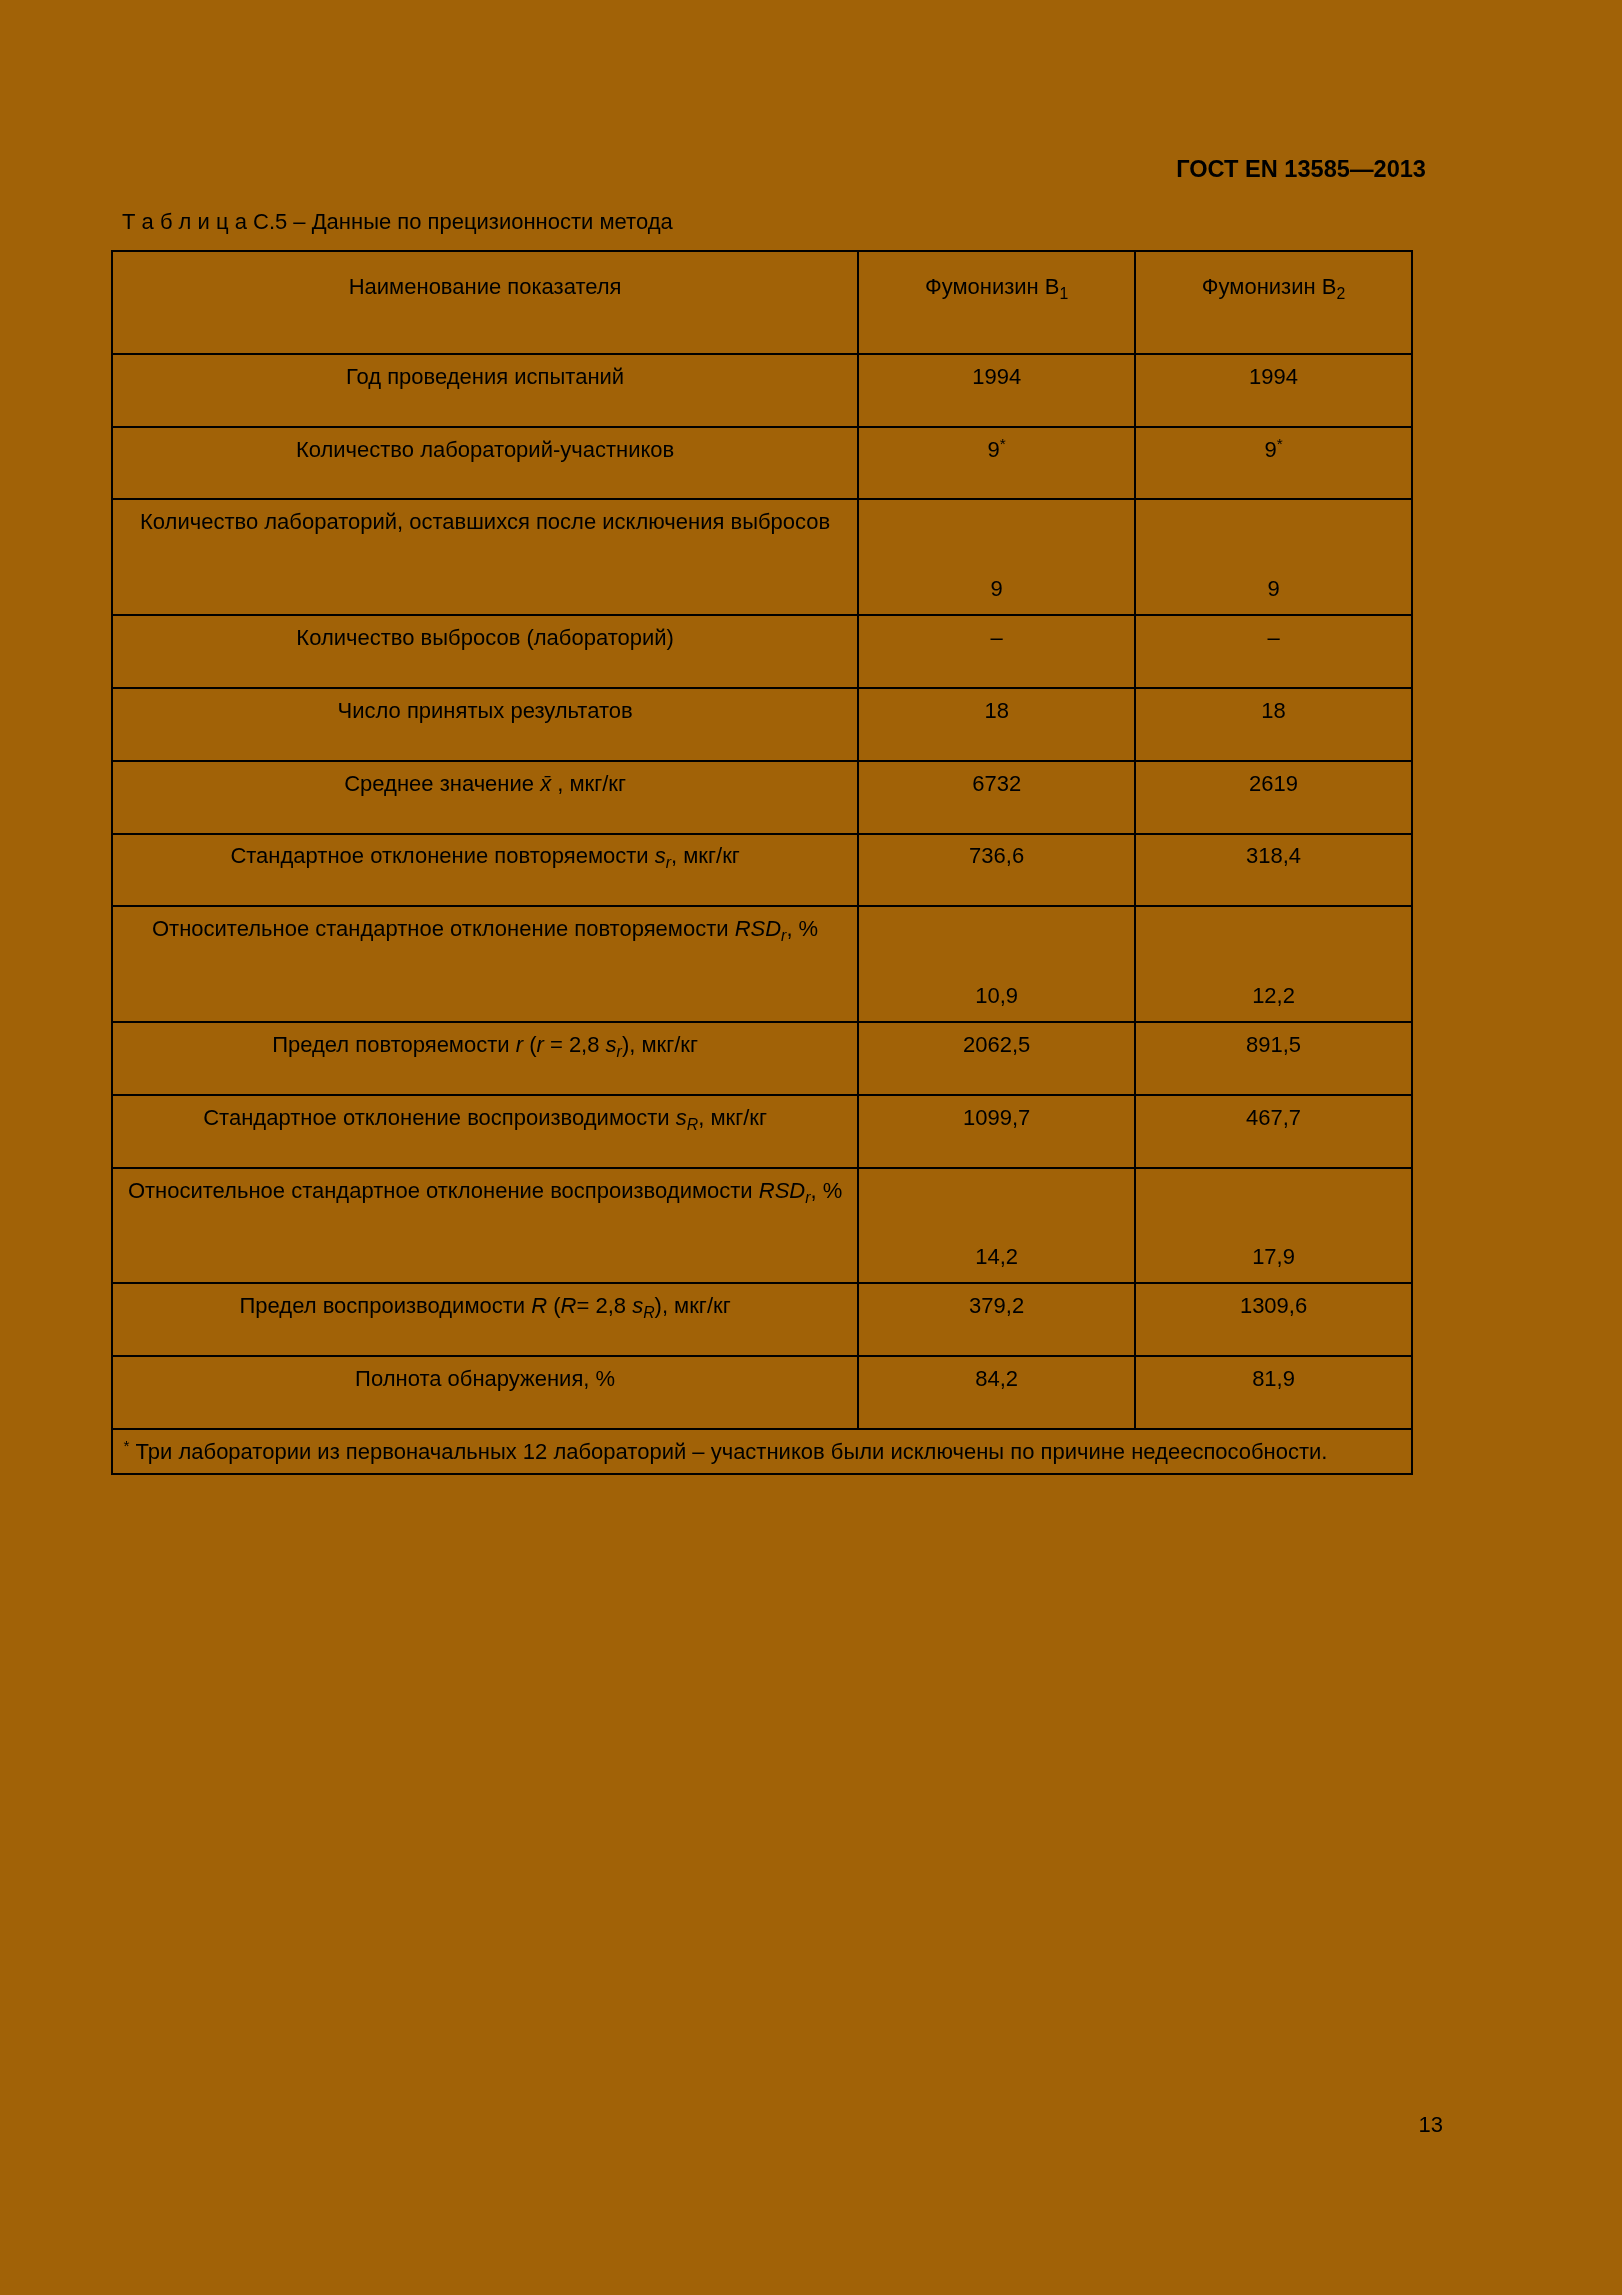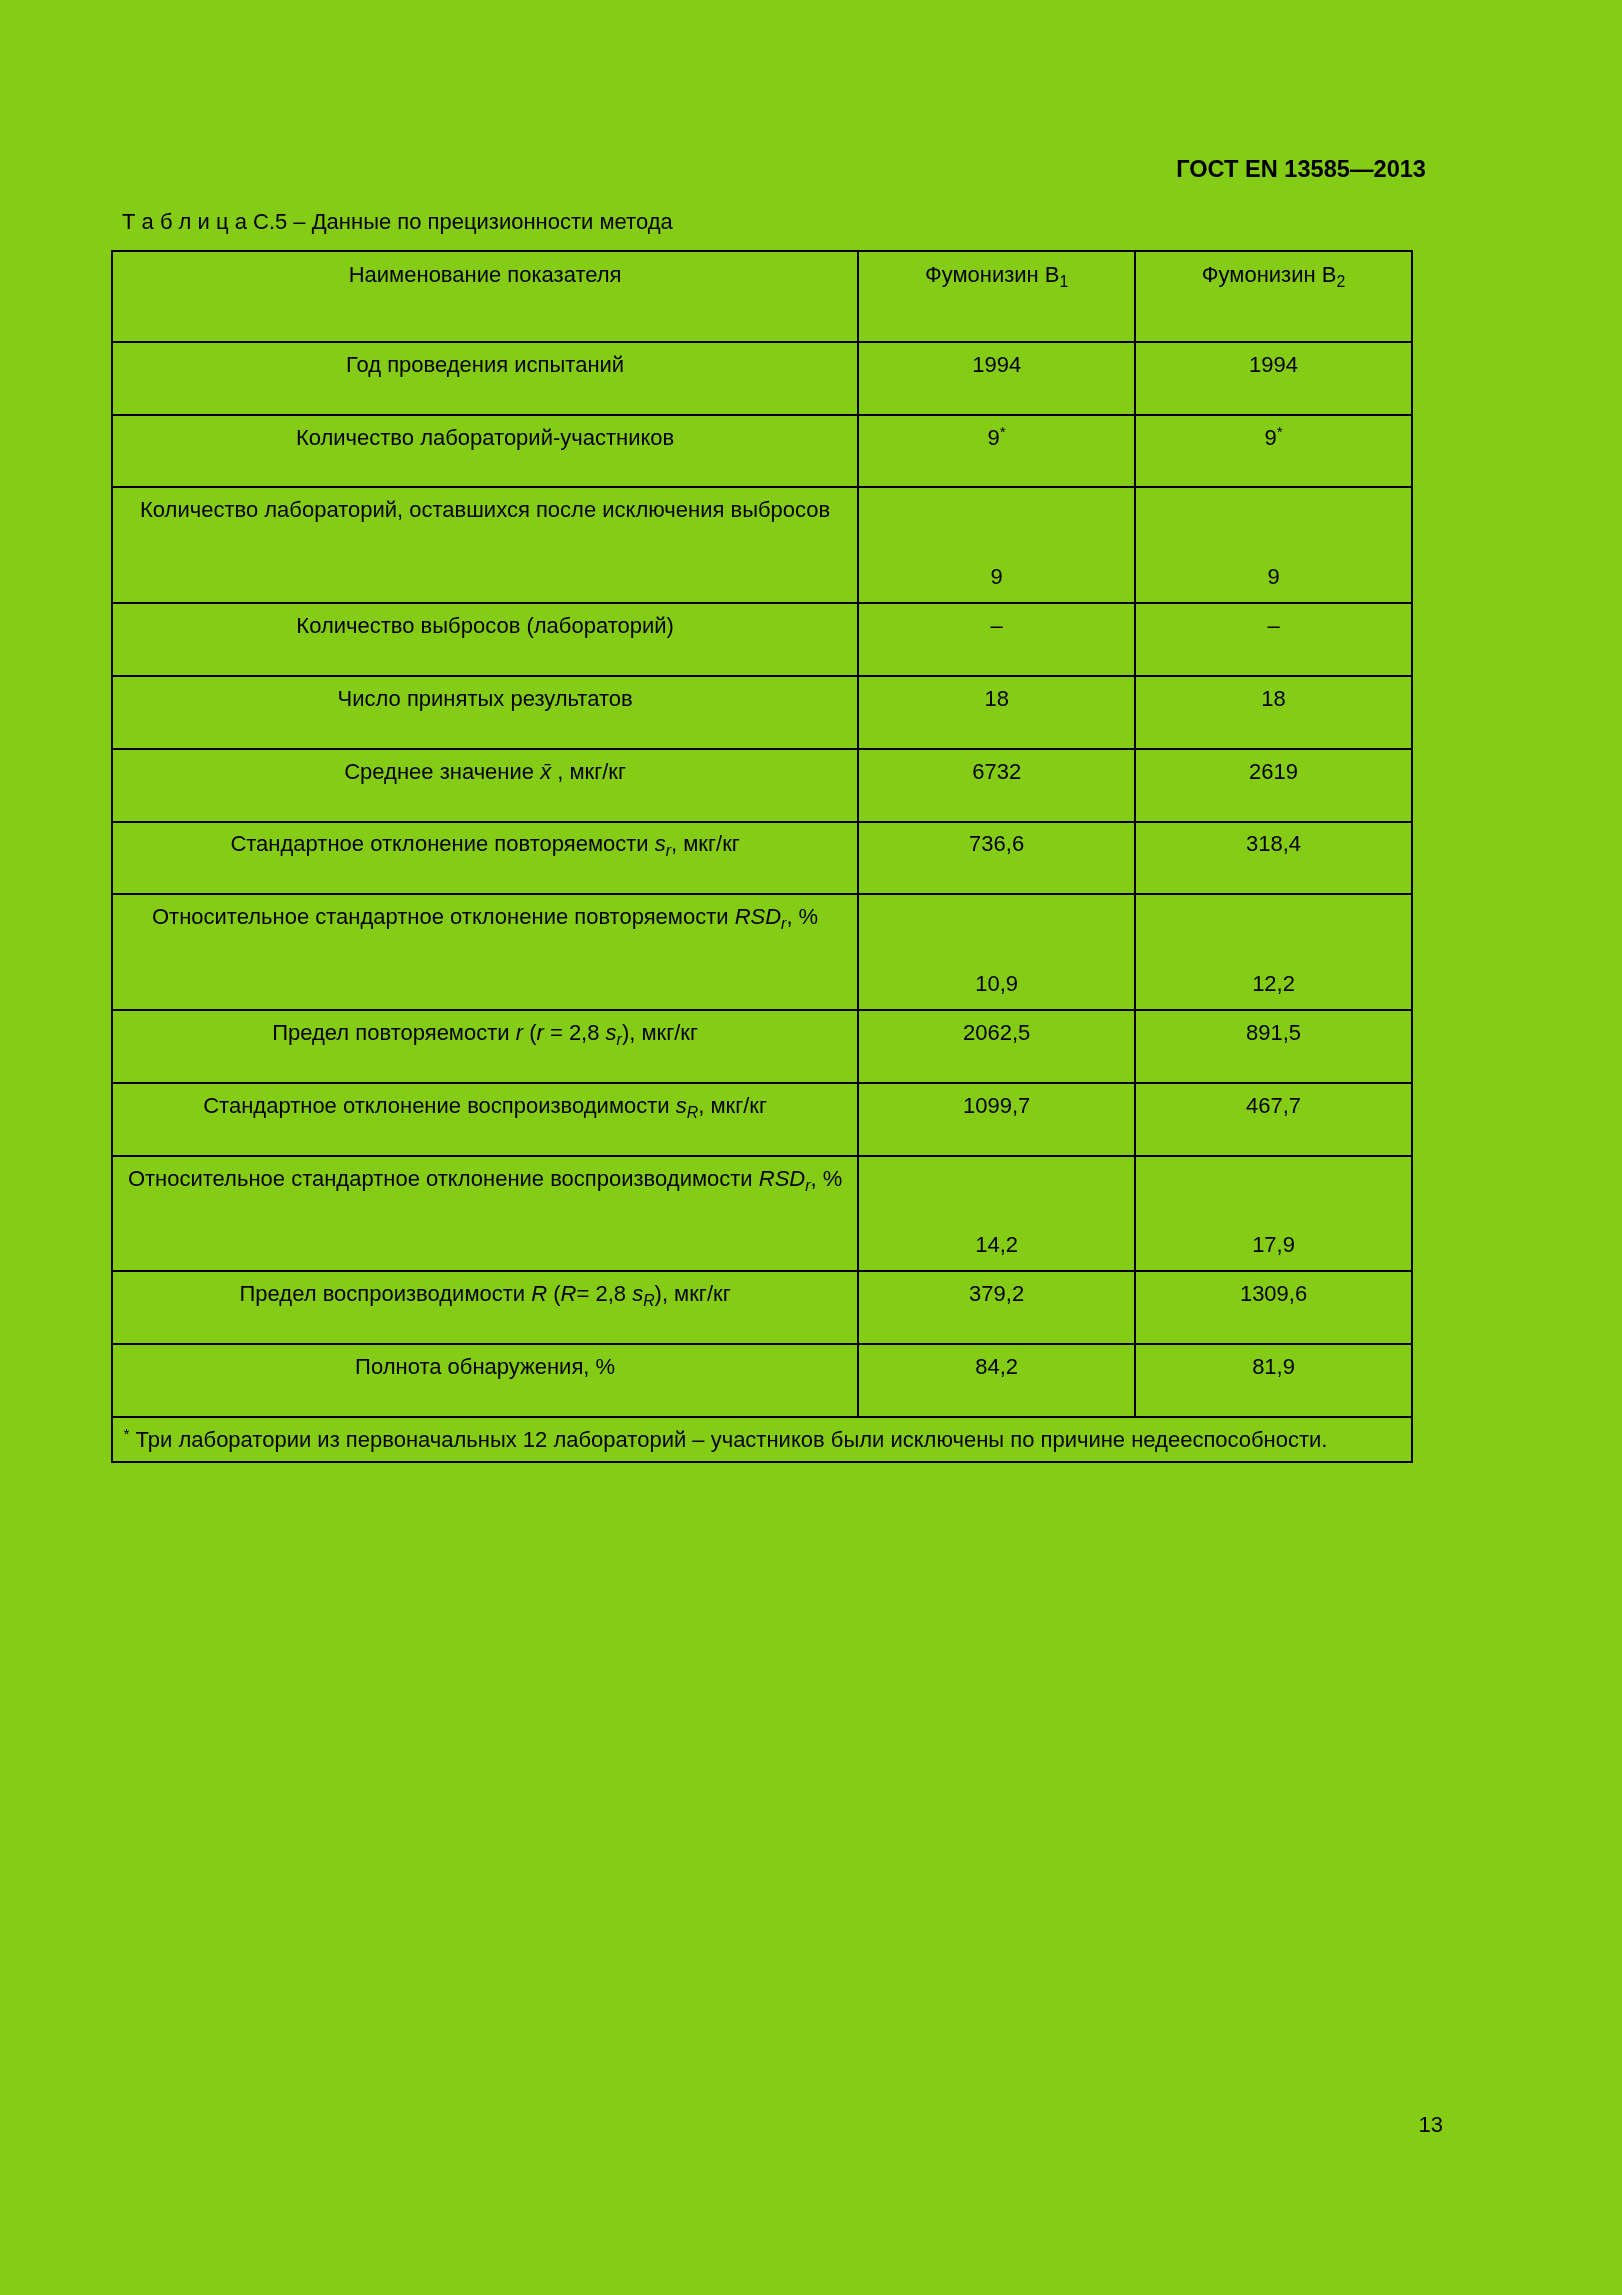--- a/index.html
+++ b/index.html
@@ -4,21 +4,21 @@
 <style>
   html, body {
     margin: 0;
     padding: 0;
     background: #ffffff;
   }
   .page {
     position: relative;
     width: 1623px;
     height: 2295px;
-    background: #84cc16;
+    background: #a16207;
     color: #000000;
     font-family: "Liberation Sans", sans-serif;
   }
   .doc-header {
     position: absolute;
     top: 156px;
     left: 111px;
     width: 1315px;
     text-align: right;
     font-weight: bold;
@@ -46,21 +46,21 @@
   table.precision th,
   table.precision td {
     border: 2px solid #000000;
     padding: 7.9px 10.5px;
   }
   table.precision th {
     font-weight: normal;
     text-align: center;
     vertical-align: top;
     height: 72px;
-    padding-top: 9px;
+    padding-top: 21px;
   }
   td.name {
     text-align: center;
     vertical-align: top;
     width: 57.4%;
     height: 55px;
   }
   td.val {
     text-align: center;
     vertical-align: top;

